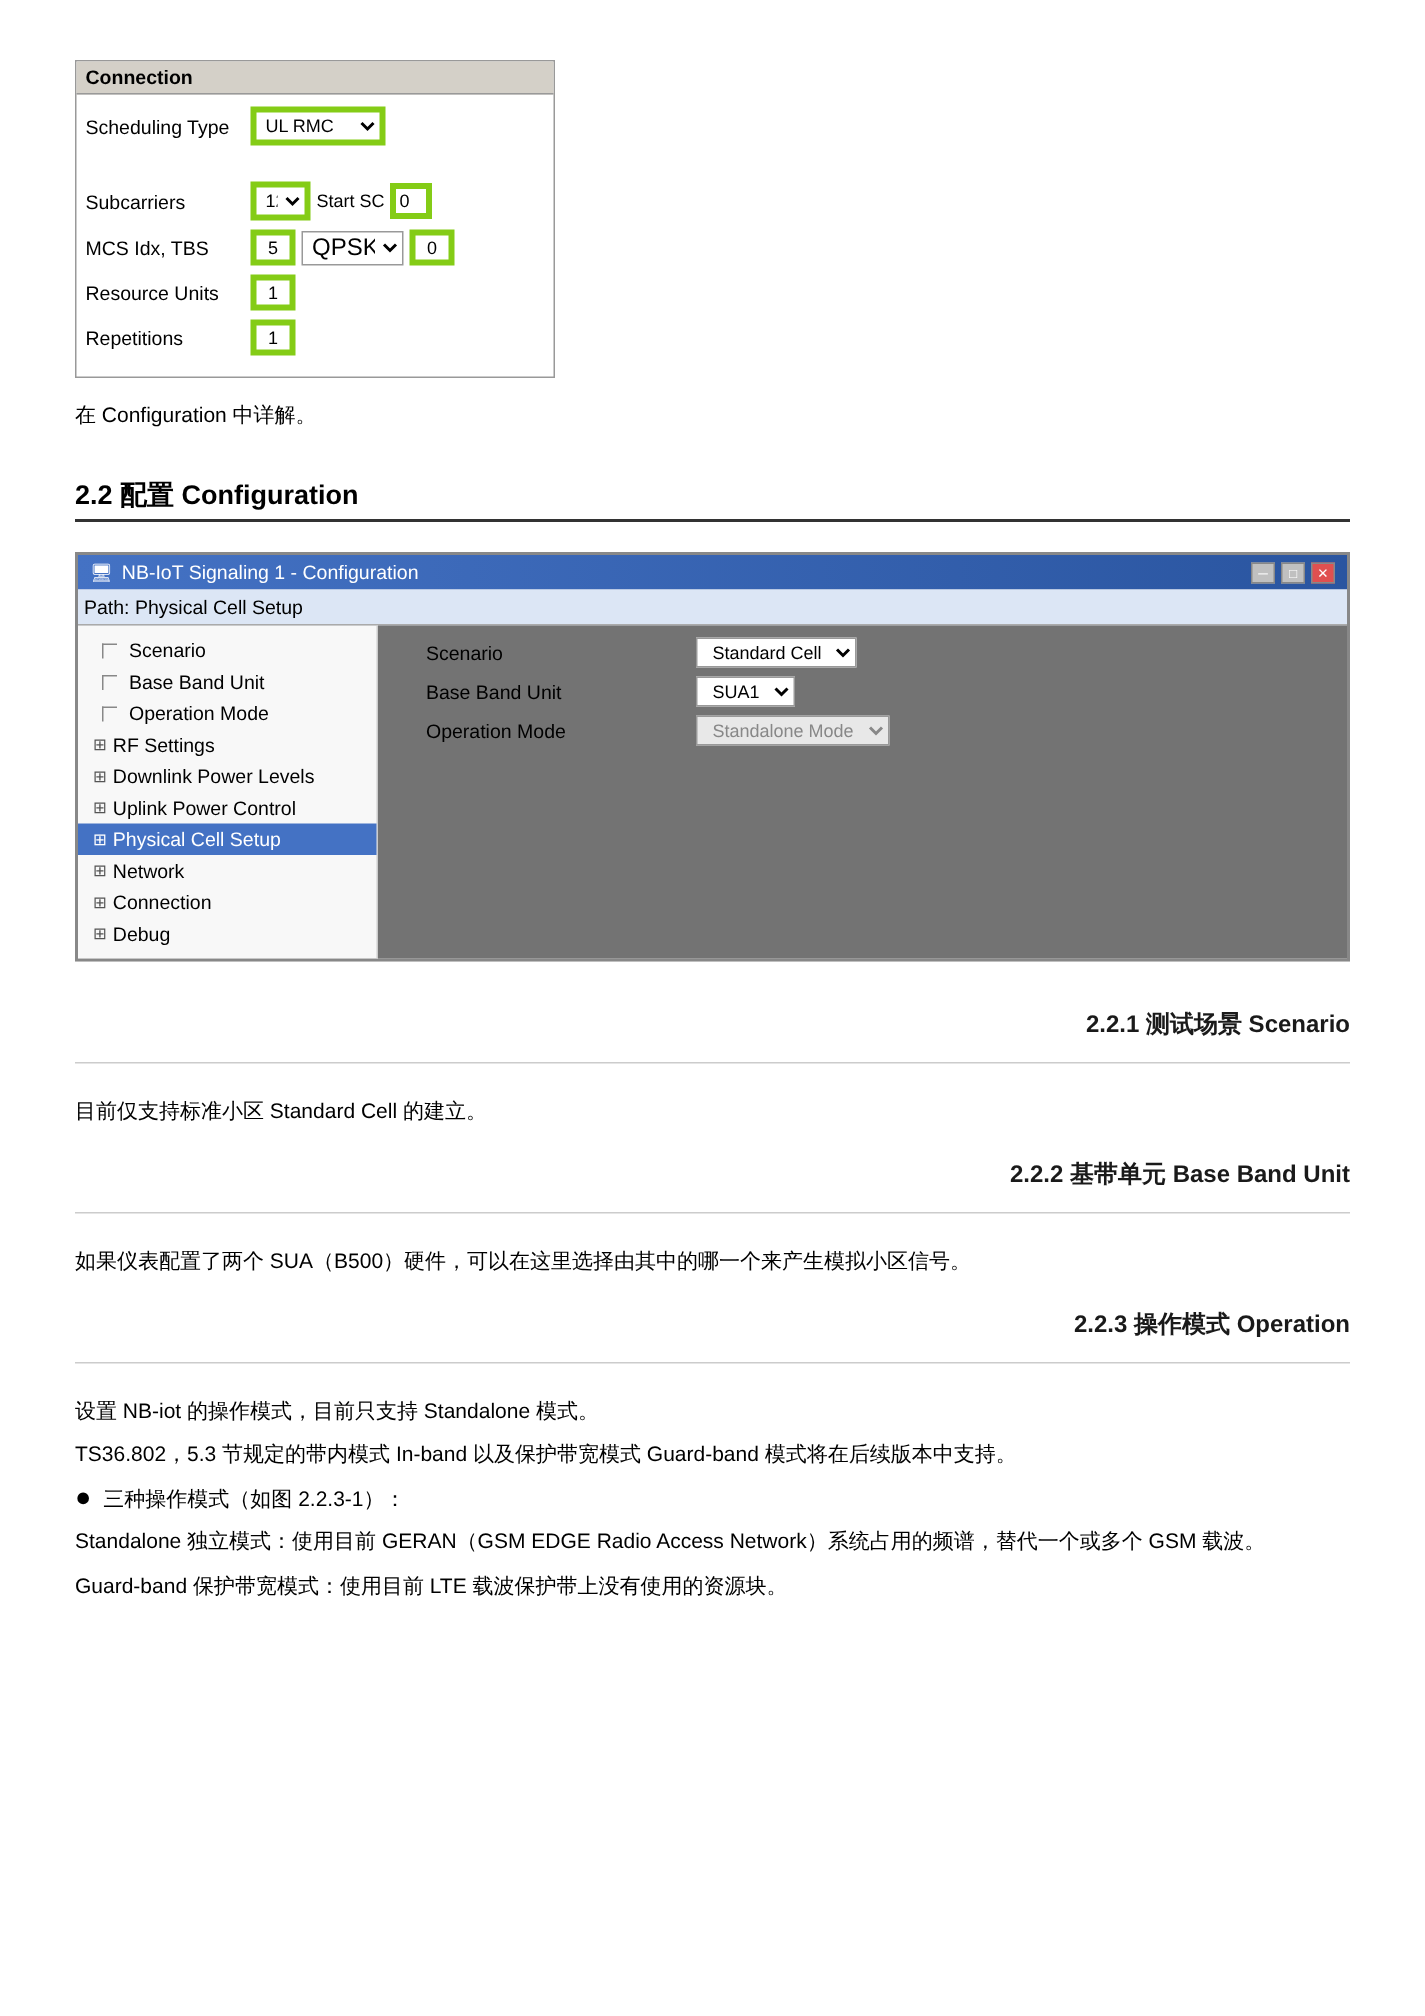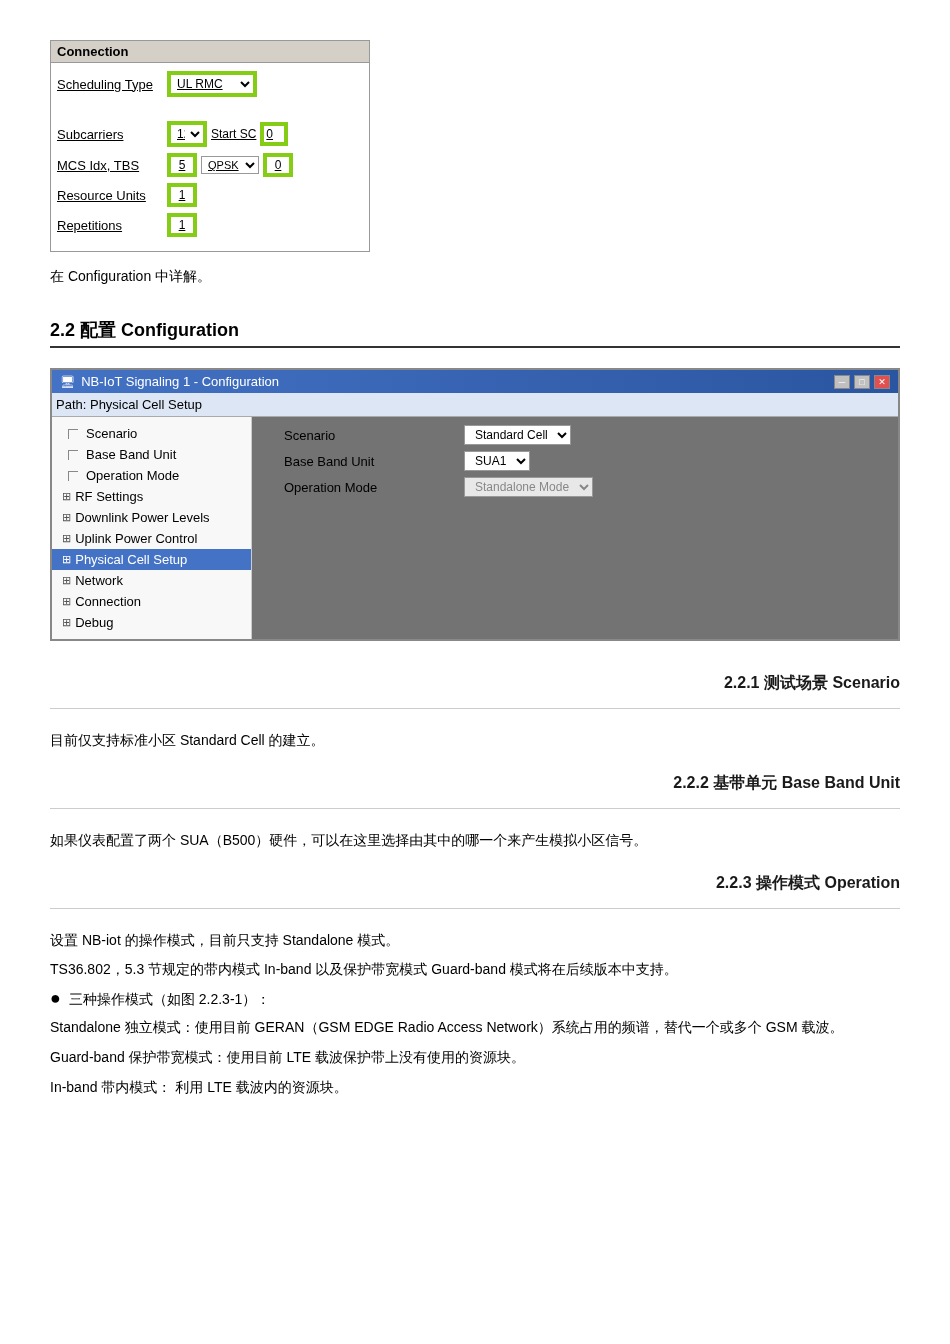--- a/index.html
+++ b/index.html
@@ -21,21 +21,20 @@
     }
     .connection-panel .panel-title {
       background: #d4d0c8;
       border-bottom: 1px solid #999;
       padding: 3px 6px;
       font-weight: bold;
       font-size: 13px;
     }
     .connection-panel .panel-body {
       padding: 8px 6px;
-      text-decoration: underline;
     }
     .connection-row {
       display: flex;
       align-items: center;
       margin-bottom: 6px;
     }
     .connection-row label {
       width: 110px;
       font-size: 13px;
     }
@@ -61,25 +60,25 @@
       height: 18px;
     }
     .subcarriers-row .start-sc-label {
       font-size: 12px;
       margin: 0 4px;
     }
     .subcarriers-row .start-sc-val {
       width: 28px;
     }
     .mcs-row .qpsk-select {
-      font-size: 11px;
+      font-size: 16px;
       border: 1px solid #999;
       background: #fff;
       padding: 1px 2px;
-      width: 58px;
+      width: 68px;
       margin-right: 4px;
     }
 
     .note-text {
       font-size: 14px;
       margin-bottom: 32px;
     }
 
     
     .section-h2 {
@@ -376,14 +375,13 @@
 </div>
 <div class="body-text" id="section-223-lines">
 <p>设置 NB-iot 的操作模式，目前只支持 Standalone 模式。</p>
     <p>TS36.802，5.3 节规定的带内模式 In-band 以及保护带宽模式 Guard-band 模式将在后续版本中支持。</p>
     <div class="bullet-item">
       <span class="bullet-dot">●</span>
       <span>三种操作模式（如图 2.2.3-1）：</span>
     </div>
     <p>Standalone 独立模式：使用目前 GERAN（GSM EDGE Radio Access Network）系统占用的频谱，替代一个或多个 GSM 载波。</p>
     <p>Guard-band 保护带宽模式：使用目前 LTE 载波保护带上没有使用的资源块。</p>
-    <p>In-band 带内模式：  利用 LTE 载波内的资源块。</p>
   </div>
 
 </body></html>

